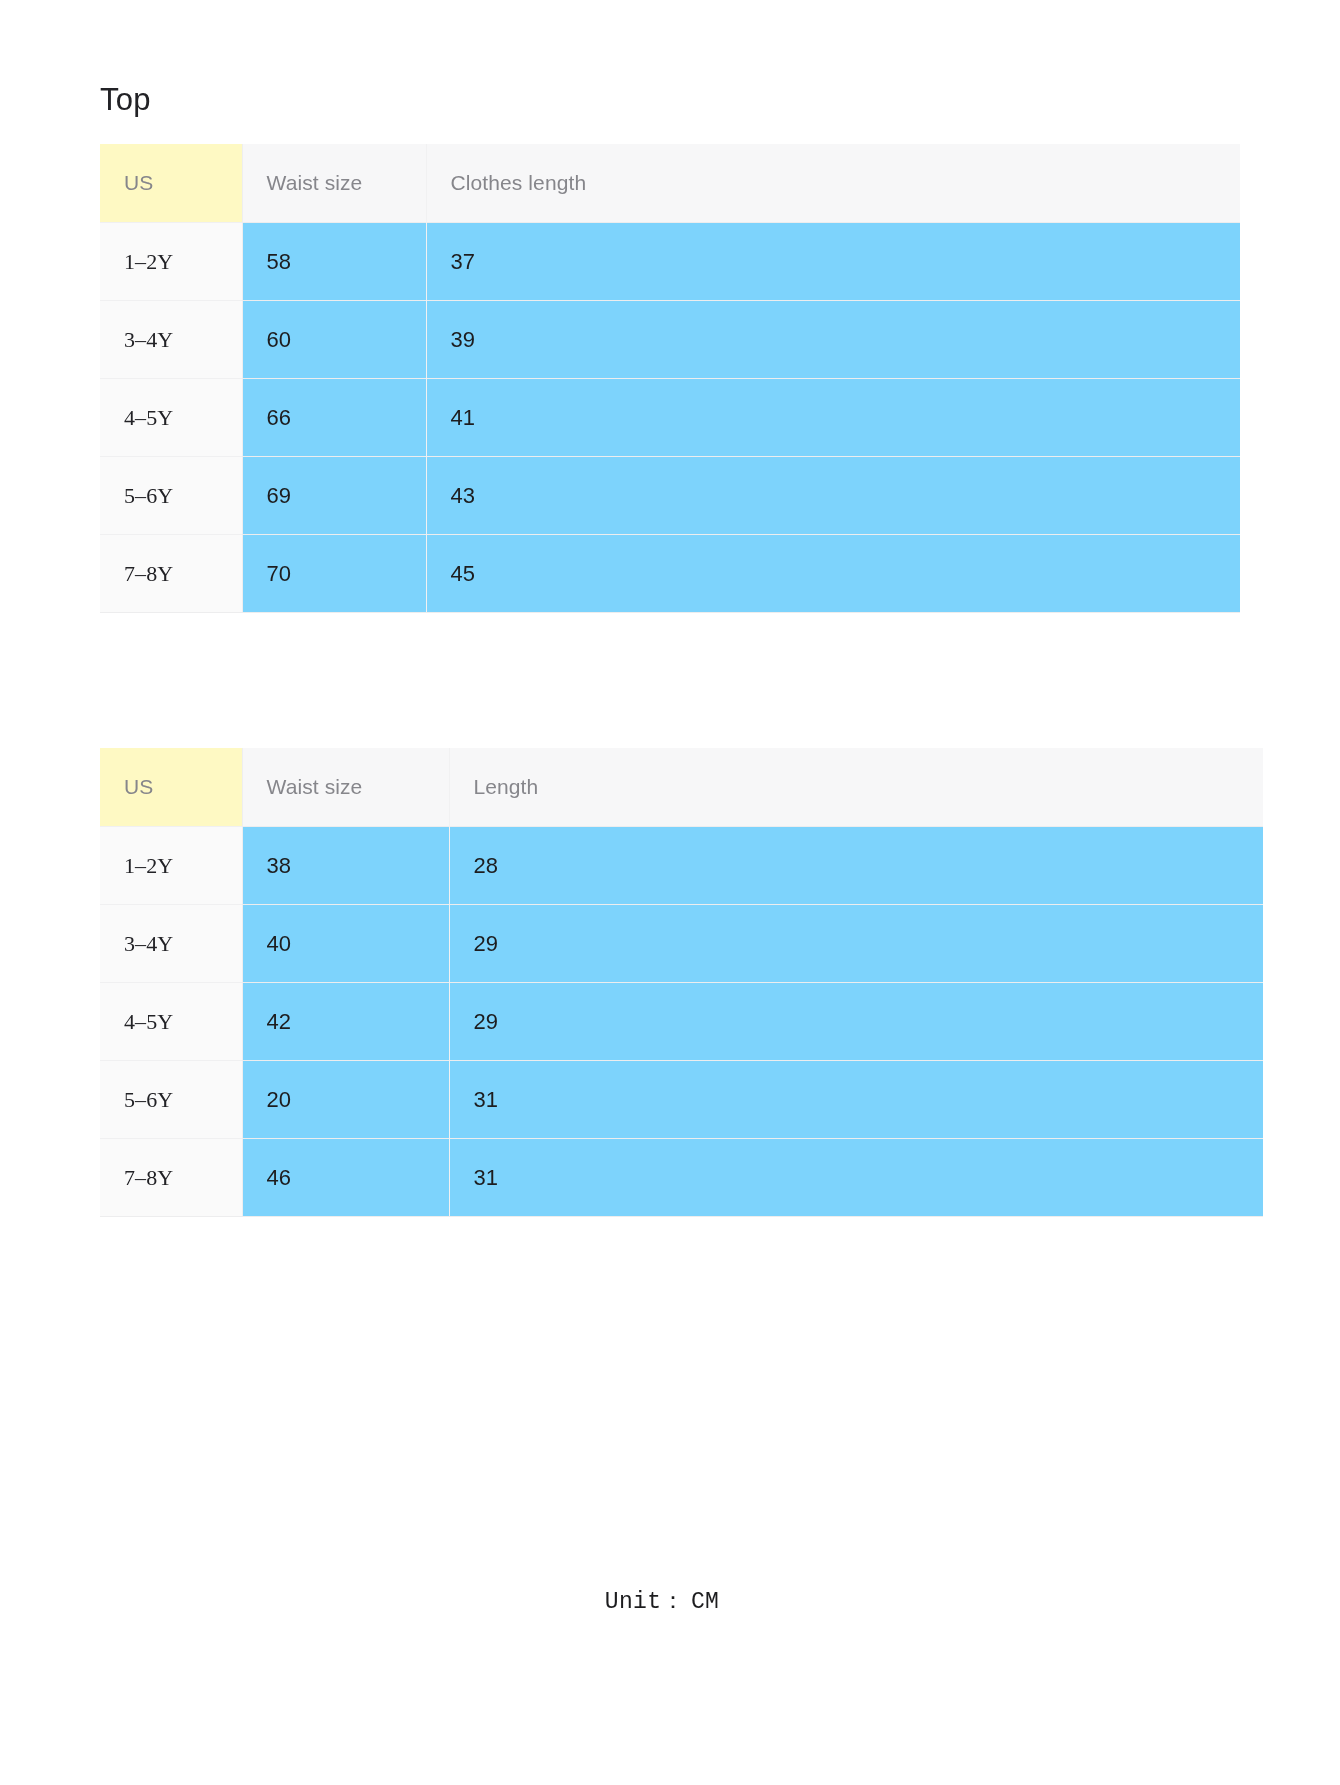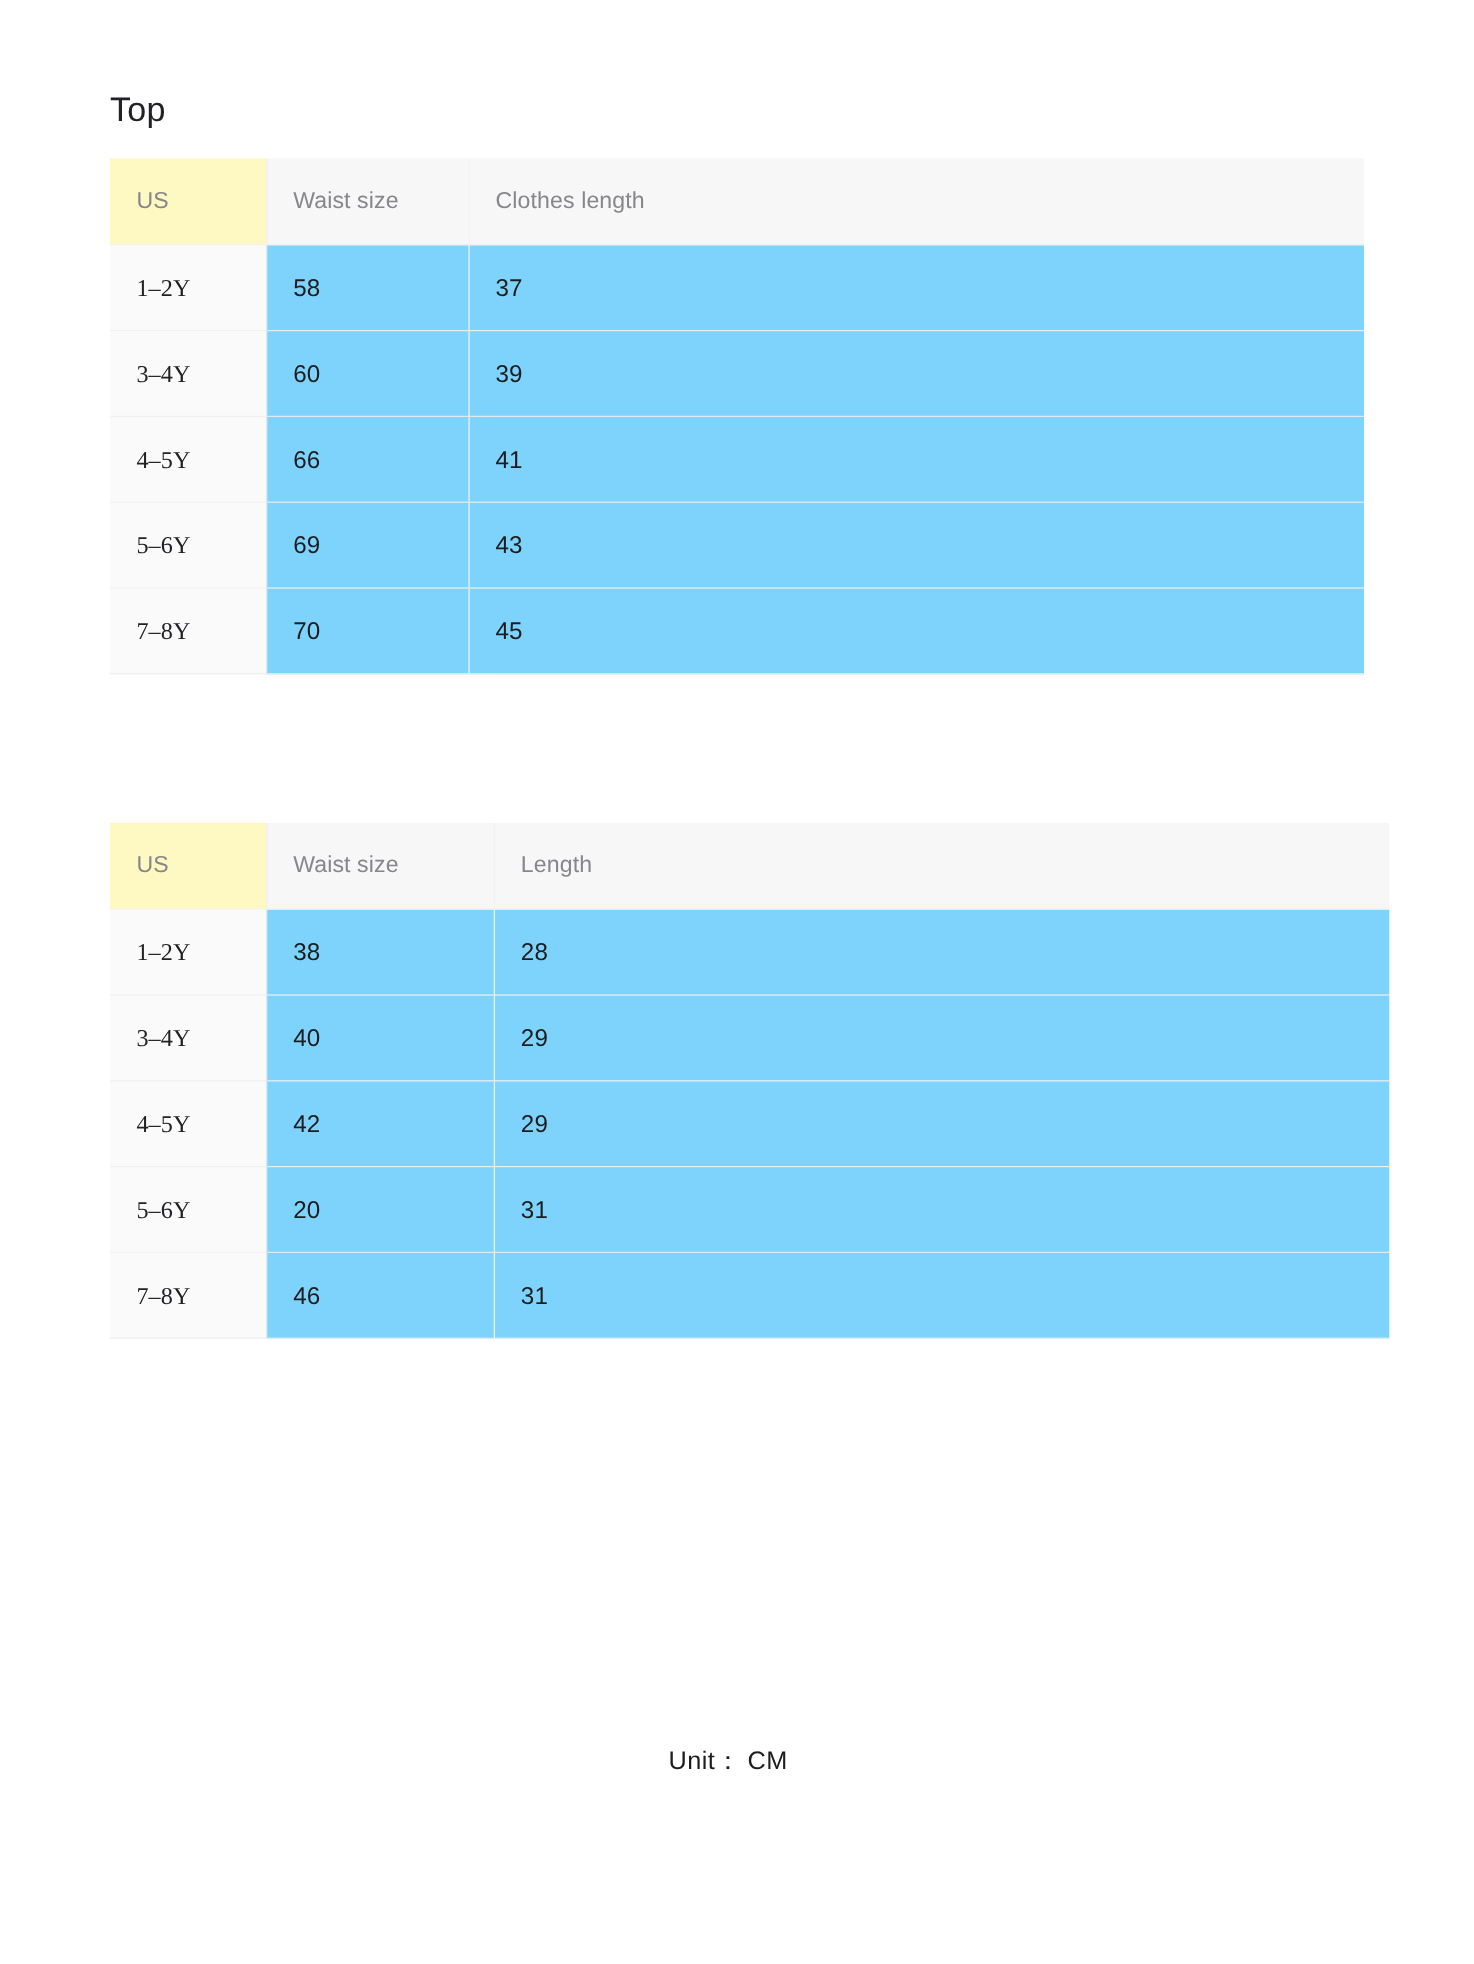--- a/index.html
+++ b/index.html
@@ -106,20 +106,21 @@
   
   .unit-note {
     position: absolute;
     left: 0;
     right: 16px;
     top: 1585px;
     text-align: center;
     font-size: 23px;
     color: #1d1d1f;
     letter-spacing: 0.4px;
+    font-family: Liberation Mono, monospace;
   }
   .unit-note .unit-value { margin-left: 6px; }
 </style>
 </head>
 <body>
 
 <div class="page">
 
   <h2 class="section-title" id="top-section-title">Top</h2>
 

